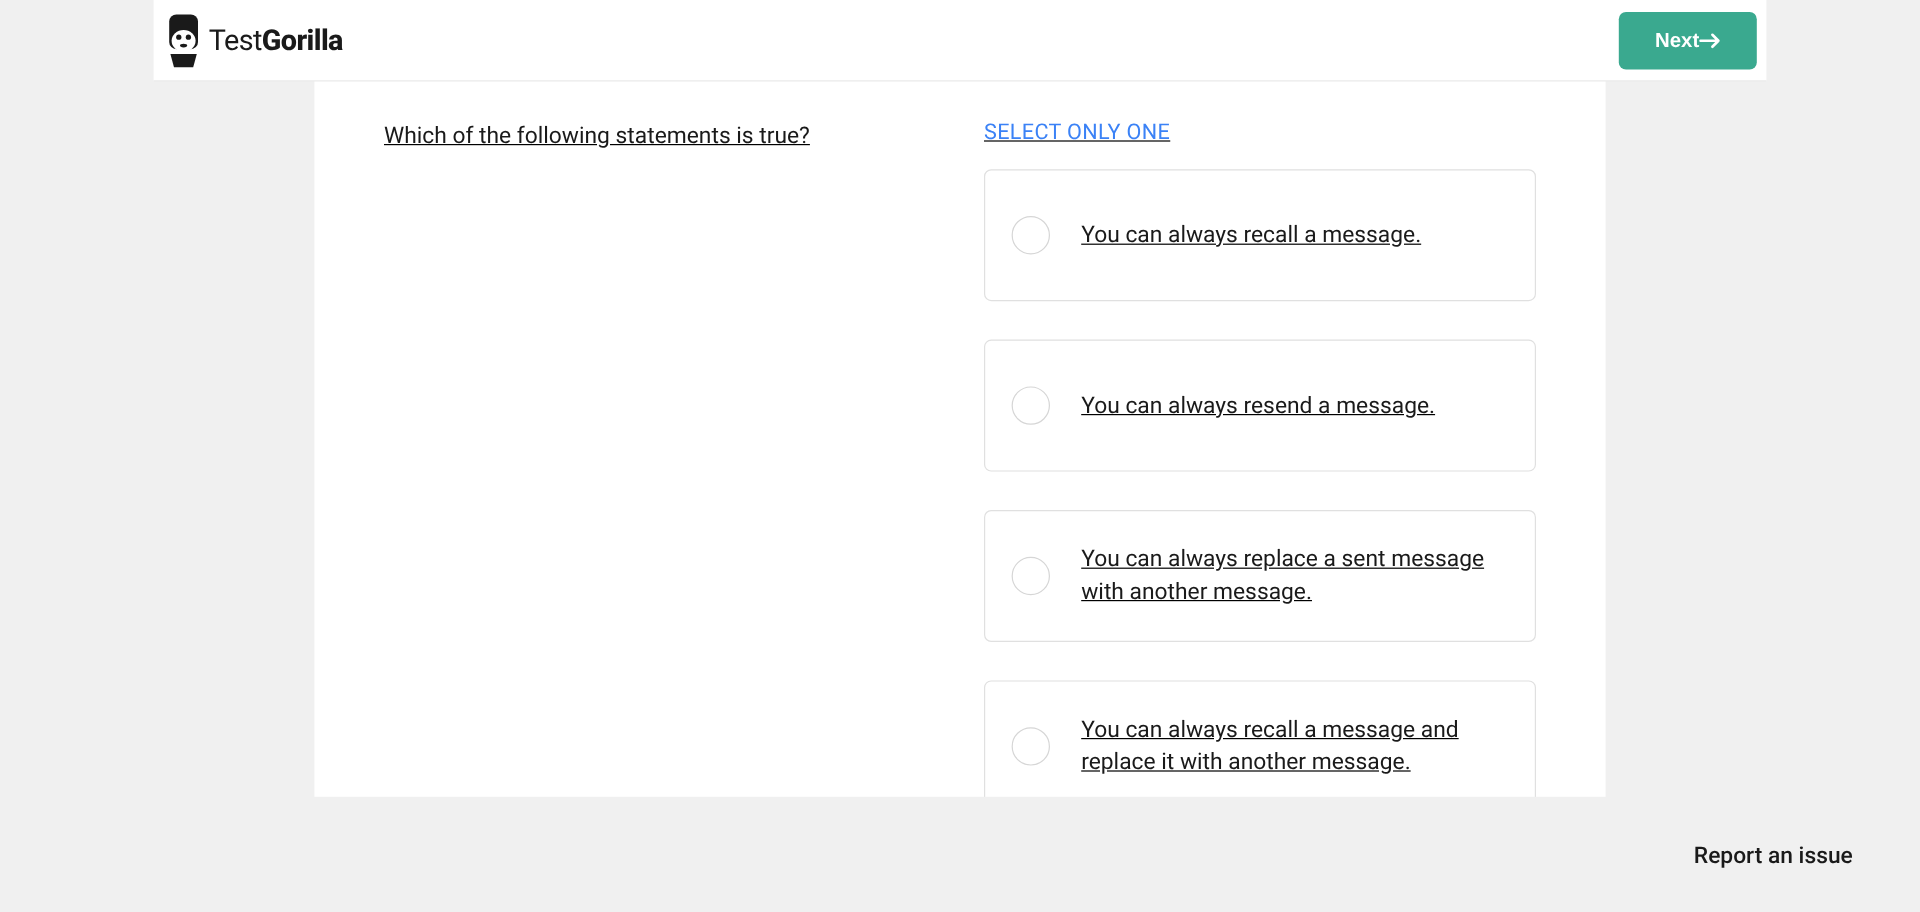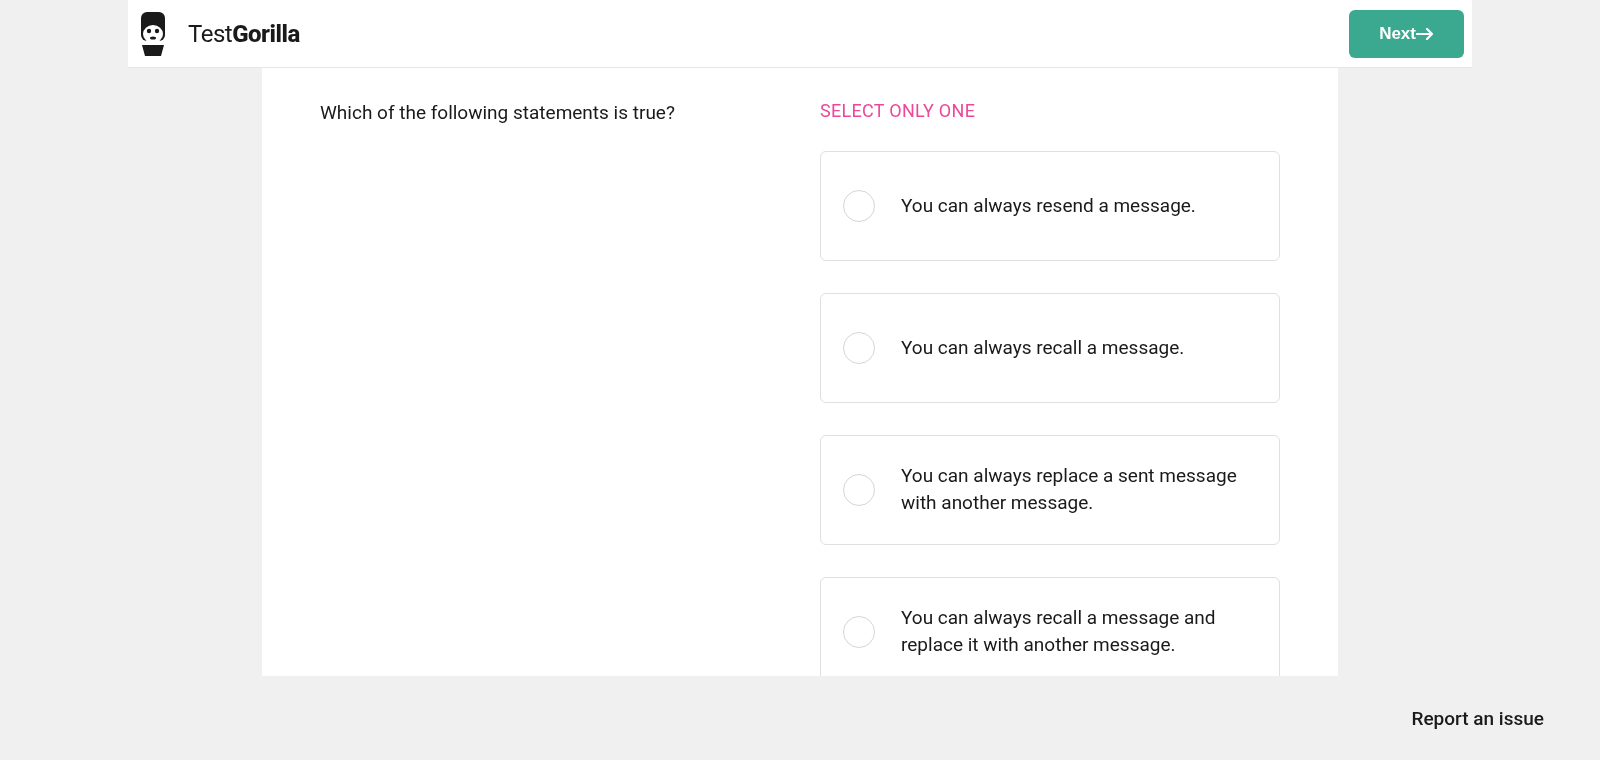--- a/index.html
+++ b/index.html
@@ -12,36 +12,37 @@
       background-color: #f0f0f0;
       width: 1600px;
       height: 760px;
       position: relative;
     }
     .page-container {
       width: 1076px;
       margin: 0 auto;
       background-color: #ffffff;
       min-height: 684px;
+      text-decoration: underline;
     }
     .header {
       width: 1344px;
       margin: 0 auto;
       height: 68px;
       display: flex;
       align-items: center;
       justify-content: space-between;
       padding: 0 8px;
       border-bottom: 1px solid #e5e5e5;
       background-color: #ffffff;
     }
     .logo-wrap {
       display: flex;
       align-items: center;
-      gap: 20px;
+      gap: 6px;
       margin-left: 2px;
     }
     .logo-icon {
       width: 30px;
       height: 48px;
       position: relative;
     }
     .logo-text {
       font-size: 24px;
       color: #1a1a1a;
@@ -84,24 +85,24 @@
       color: #1a1a1a;
       font-weight: 400;
       line-height: 1.4;
     }
     .right-col {
       flex: 1;
       max-width: 560px;
     }
     .select-label {
       font-size: 18px;
-      color: #ec4899;
+      color: #3b82f6;
       font-weight: 400;
       letter-spacing: 0.3px;
-      margin-bottom: 30px;
+      margin-bottom: 20px;
     }
     .option-card {
       border: 1px solid #e0e0e0;
       border-radius: 6px;
       padding: 20px 22px;
       margin-bottom: 32px;
       display: flex;
       align-items: center;
       gap: 26px;
       cursor: pointer;
@@ -118,21 +119,21 @@
     .option-text {
       font-size: 19px;
       color: #1a1a1a;
       line-height: 1.4;
     }
     .footer-bar {
       position: absolute;
       bottom: 0;
       left: 0;
       right: 0;
-      height: 84px;
+      height: 96px;
       background-color: #f0f0f0;
       display: flex;
       align-items: center;
       justify-content: flex-end;
       padding-right: 56px;
     }
     .report-link {
       font-size: 19px;
       color: #1a1a1a;
       font-weight: 500;
@@ -169,26 +170,26 @@
 <div class="page-container">
   <div class="content">
     <div class="left-col">
       <div class="question-text">Which of the following statements is true?</div>
     </div>
     <div class="right-col">
       <div class="select-label">SELECT ONLY ONE</div>
 
       <div class="option-card">
         <div class="radio-circle"></div>
+        <div class="option-text">You can always recall a message.</div>
+      </div>
+
+      <div class="option-card">
+        <div class="radio-circle"></div>
         <div class="option-text">You can always resend a message.</div>
-      </div>
-
-      <div class="option-card">
-        <div class="radio-circle"></div>
-        <div class="option-text">You can always recall a message.</div>
       </div>
 
       <div class="option-card">
         <div class="radio-circle"></div>
         <div class="option-text">You can always replace a sent message with another message.</div>
       </div>
 
       <div class="option-card">
         <div class="radio-circle"></div>
         <div class="option-text">You can always recall a message and replace it with another message.</div>

